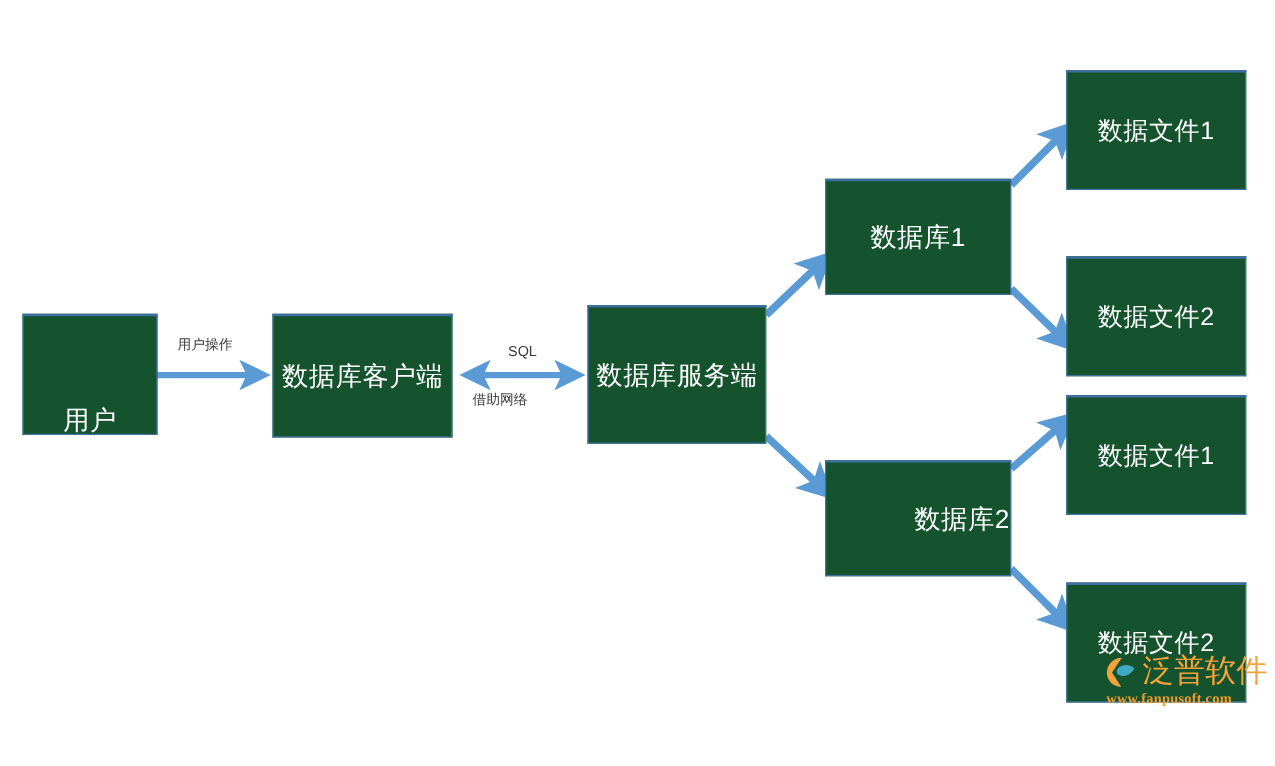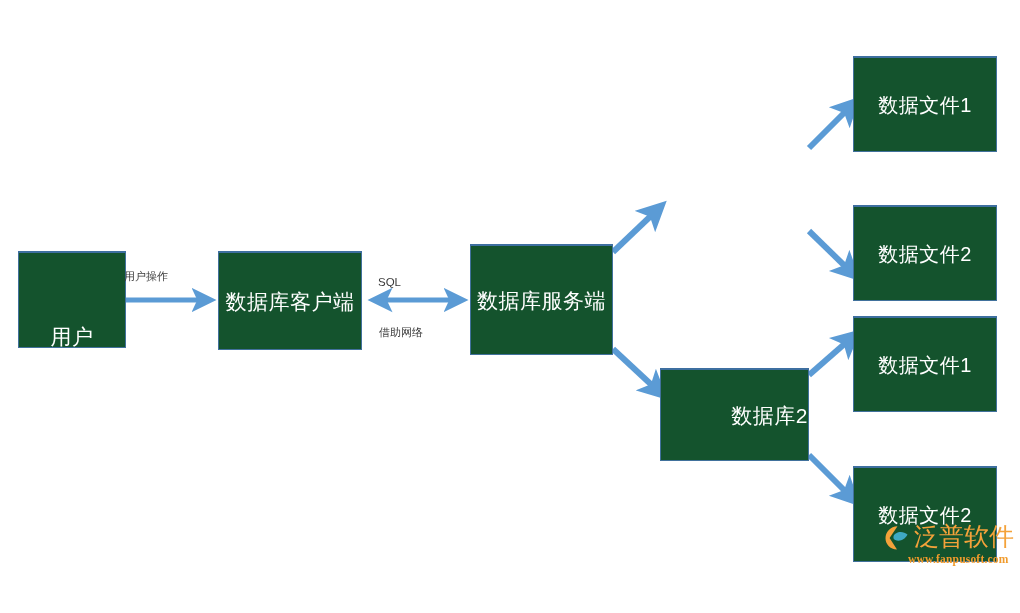--- a/index.html
+++ b/index.html
@@ -33,21 +33,21 @@
     white-space: nowrap;
     user-select: none;
   }
   .node.small-label { font-size: 20px; }
   .edge-label {
     position: absolute;
     color: #3a3a3a;
     font-size: 11px;
     line-height: 1.1;
     white-space: nowrap;
-    text-align: left;
+    text-align: center;
     user-select: none;
   }
   .edge-label.latin { font-size: 11.5px; }
   svg.arrows {
     position: absolute;
     left: 0;
     top: 0;
     width: 1020px;
     height: 613px;
     pointer-events: none;
@@ -74,21 +74,20 @@
   #watermark .wm-url {
     position: absolute;
     left: 1px;
     top: 29px;
     font-size: 11.5px;
     color: #F19B2C;
     letter-spacing: 0.2px;
     white-space: nowrap;
     font-family: "Liberation Serif", serif;
     font-weight: bold;
-    margin-left: 23px;
   }
   #watermark .wm-mark {
     position: absolute;
     left: 0px;
     top: 1px;
     width: 28px;
     height: 26px;
   }
 </style>
 </head>
@@ -128,20 +127,23 @@
   </div>
 
   <div class="node" style="left:218px; top:251px; width:144px; height:99px;">
     <span>数据库客户端</span>
   </div>
 
   <div class="node" style="left:470px; top:244px; width:143px; height:111px;">
     <span>数据库服务端</span>
   </div>
 
+  <div class="node" style="left:660px; top:143px; width:149px; height:93px;">
+    <span>数据库1</span>
+  </div>
 
   <div class="node" style="left:660px; top:368px; width:149px; height:93px;justify-content:flex-end;">
     <span>数据库2</span>
   </div>
 
   <div class="node small-label" style="left:853px; top:56px; width:144px; height:96px;">
     <span>数据文件1</span>
   </div>
 
   <div class="node small-label" style="left:853px; top:205px; width:144px; height:96px;">
@@ -157,21 +159,21 @@
   </div>
 
   <div class="edge-label" style="left:124px; top:270px; width:80px;">
     <span>用户操作</span>
   </div>
 
   <div class="edge-label latin" style="left:378px; top:276px; width:80px;">
     <span>SQL</span>
   </div>
 
-  <div class="edge-label" style="left:379px; top:314px; width:80px;margin-top:12px;">
+  <div class="edge-label" style="left:360px; top:314px; width:80px;">
     <span>借助网络</span>
   </div>
 
   <div id="watermark">
     <svg class="wm-mark" viewBox="0 0 28 26" xmlns="http://www.w3.org/2000/svg">
       <path d="M13.5,1.2 C6.5,1.2 1.5,7.0 1.5,13.2 C1.5,19.0 6.0,24.2 13.0,24.6 L5.6,13.0 Z" fill="#F4A23A"></path>
       <path d="M11.0,9.0 C14.5,6.0 20.0,6.4 23.5,9.6 C21.0,14.8 15.5,17.0 11.2,15.0
                C9.0,14.0 8.8,10.8 11.0,9.0 Z" fill="#3FA9C4"></path>
     </svg>
     <div class="wm-text">泛普软件</div>

